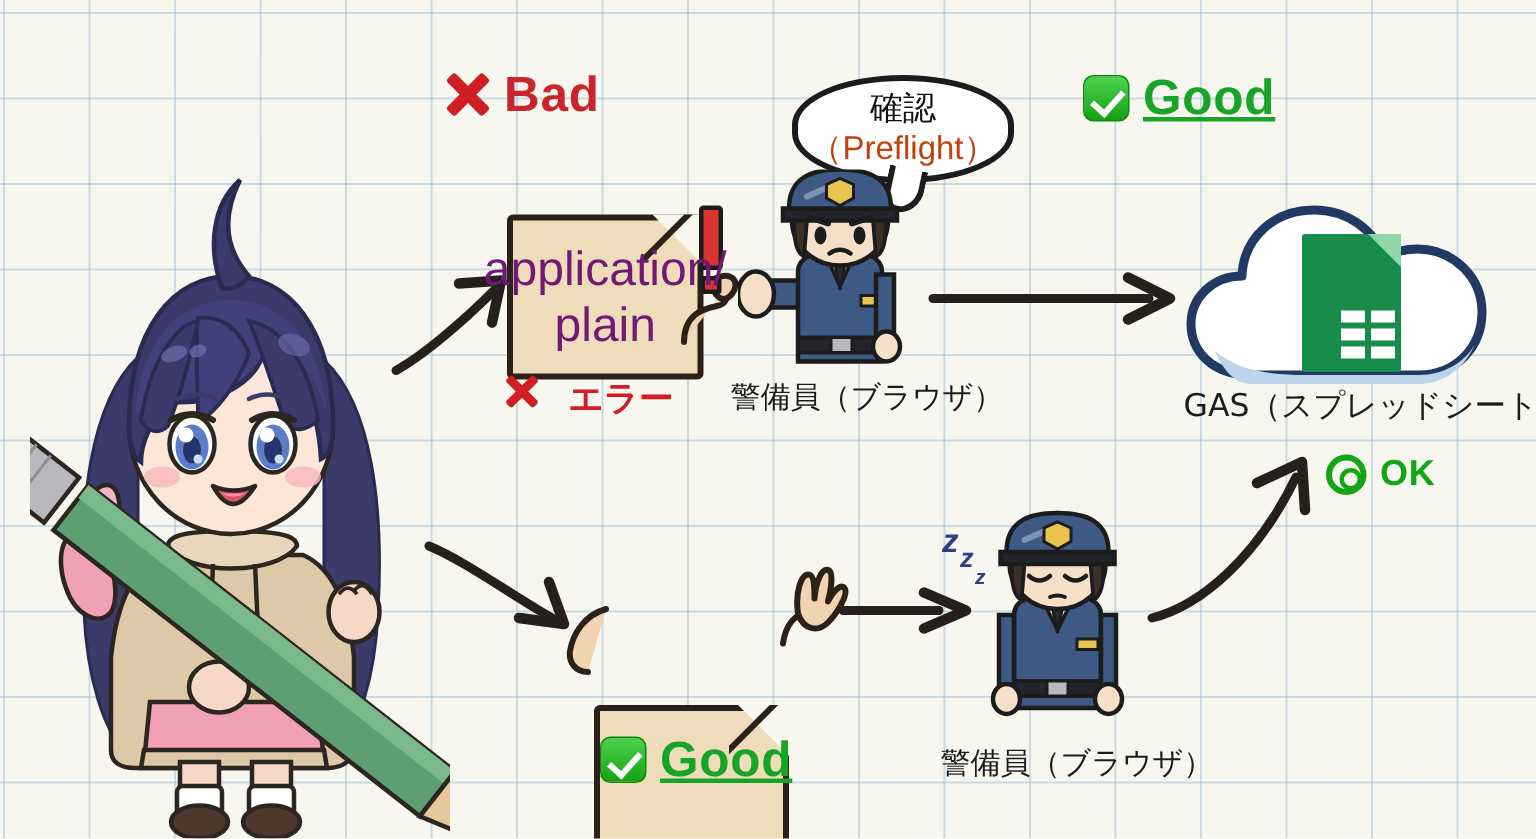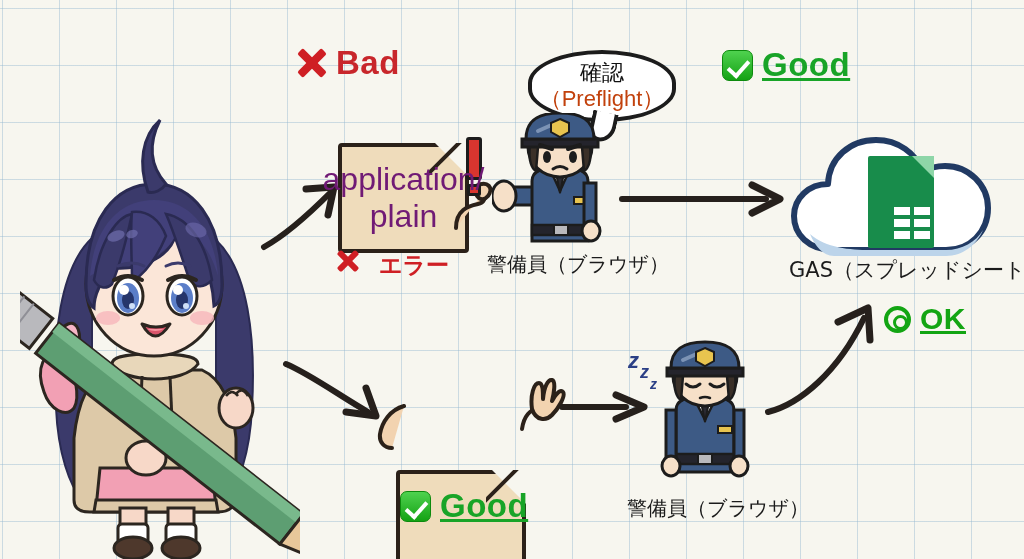--- a/index.html
+++ b/index.html
@@ -18,21 +18,21 @@
     background-size: 57px 57px;
     background-position: 2px 8px;
   }
   .abs { position: absolute; }
 
   
   .statuslabel { display: flex; align-items: center; gap: 9px; }
   .statuslabel .txt { font-size: 33px; font-weight: 700; letter-spacing: .5px; }
   .bad .txt  { color: #c8262b; }
   .good .txt { color: #18a427; text-decoration: underline; }
-  .ok .txt   { color: #13a513; font-size: 30px; text-decoration: underline; }
+  .ok .txt   { color: #13a513; font-size: 24px; }
 
   .x-mark {
     position: relative; width: 30px; height: 30px; flex: 0 0 30px;
   }
   .x-mark:before, .x-mark:after {
     content: ""; position: absolute; left: 50%; top: 50%;
     width: 34px; height: 8px; background: #cf1f24; border-radius: 2px;
     transform-origin: center;
   }
   .x-mark:before { transform: translate(-50%,-50%) rotate(45deg); }

